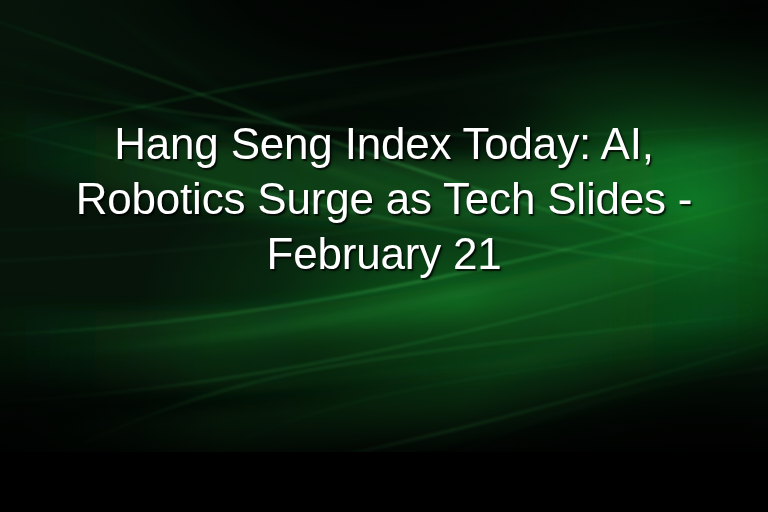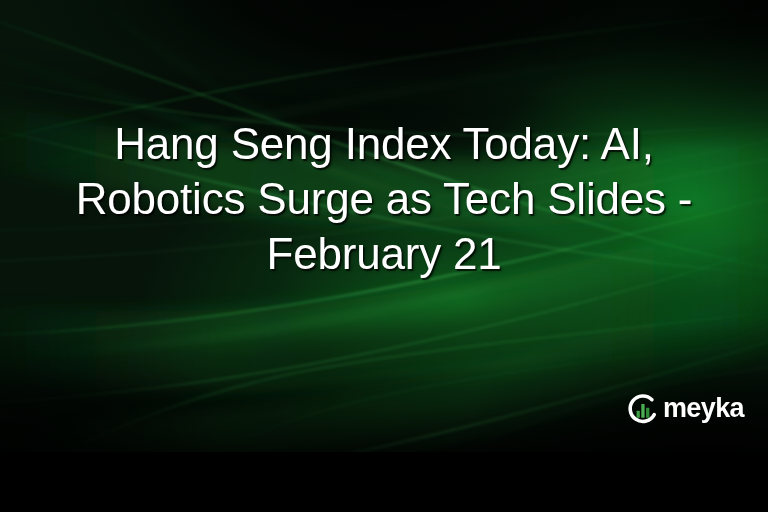--- a/index.html
+++ b/index.html
@@ -198,25 +198,14 @@
   <div class="bg-dark-top"></div>
   <div class="bg-dark-topright"></div>
   <div class="bg-dark-bottom"></div>
   <div class="bg-dark-botright"></div>
   <div class="bg-dark-left"></div>
 
   <div class="title-block">
     <h1 class="title">Hang Seng Index Today: AI, Robotics Surge as Tech Slides - February 21</h1>
   </div>
 
-  <div class="logo">
-    <svg class="logo-mark" viewBox="0 0 40 40" xmlns="http://www.w3.org/2000/svg">
-
-      <path d="M 30.5 9.0 A 15 15 0 1 0 33.2 26.6" fill="none" stroke="#ffffff" stroke-width="4.2" stroke-linecap="round"></path>
-
-      <rect x="12.4" y="22.2" width="3.9" height="8.2" rx="0.5" fill="#3f9d43"></rect>
-      <rect x="18.0" y="14.0" width="3.9" height="16.4" rx="0.5" fill="#4cae52"></rect>
-      <rect x="23.6" y="18.4" width="3.9" height="12.0" rx="0.5" fill="#2f8c37"></rect>
-    </svg>
-    <span class="logo-word">meyka</span>
-  </div>
 
 </div>
 
 </body></html>

